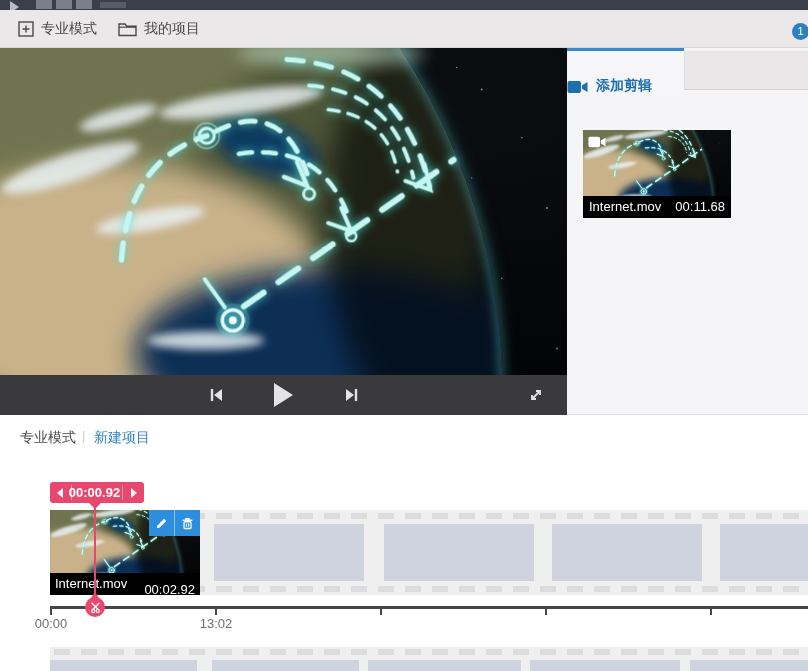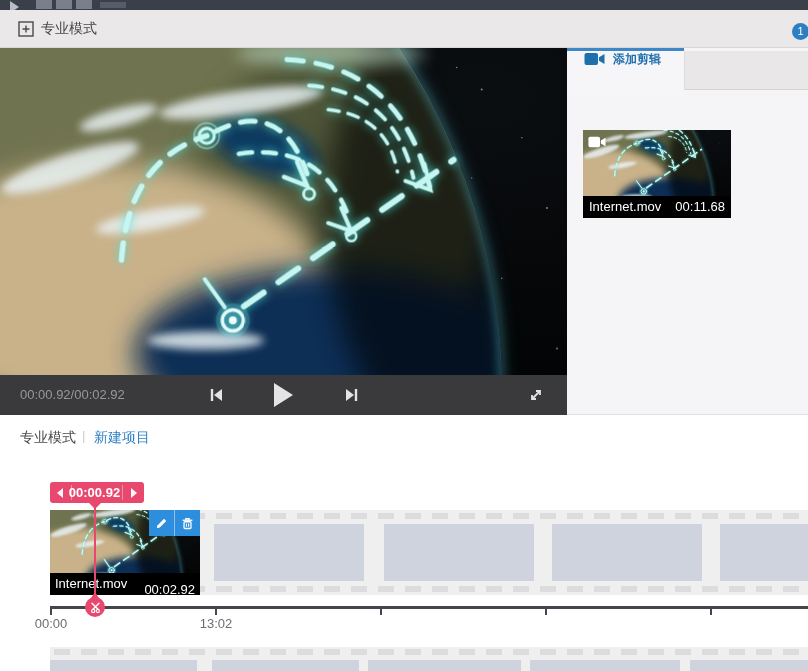--- a/index.html
+++ b/index.html
@@ -19,22 +19,22 @@
   
   .preview{position:absolute;left:0;top:48px;width:567px;height:327px;background:#04070a;overflow:hidden;}
   .preview svg{display:block;width:567px;height:327px;}
   
   .controls{position:absolute;left:0;top:375px;width:567px;height:40px;background:#3a3a3c;}
   .time-display{position:absolute;left:20px;top:0;height:40px;line-height:40px;color:#98989a;font-size:13px;}
   .ctl{position:absolute;top:0;height:40px;display:flex;align-items:center;justify-content:center;cursor:pointer;}
   
   .rpanel{position:absolute;left:567px;top:48px;width:241px;height:367px;background:#f5f4f6;border-bottom:1px solid #e1dfe1;box-sizing:border-box;}
   .rtab-accent{position:absolute;left:0;top:0;width:117px;height:3px;background:#3e86c6;}
-  .rtab{position:absolute;left:0;top:3px;width:117px;height:44px;display:flex;align-items:flex-start;gap:8px;padding-left:17px;box-sizing:border-box;
-        color:#1e6fad;font-size:12px;font-weight:bold;cursor:pointer;background:#f6f5f7;}
+  .rtab{position:absolute;left:0;top:3px;width:117px;height:44px;display:flex;align-items:flex-end;gap:8px;box-sizing:border-box;
+        color:#1e6fad;font-size:14px;font-weight:bold;cursor:pointer;background:#f6f5f7;}
   .rtab-rest{position:absolute;left:117px;top:3px;width:124px;height:39px;background:#e9e7e8;
         border-bottom:1px solid #d5d3d4;border-left:1px solid #dddbdc;box-sizing:border-box;}
   .thumb{position:absolute;left:16px;top:82px;width:148px;height:88px;background:#000;cursor:pointer;}
   .thumb .img{position:absolute;left:0;top:0;width:148px;height:66px;overflow:hidden;}
   .thumb-cam{position:absolute;left:5px;top:5px;}
   .thumb-label{position:absolute;left:0;bottom:0;width:100%;height:22px;background:#000;color:#fff;font-size:13px;}
   .thumb-label .nm{position:absolute;left:6px;top:3px;}
   .thumb-label .dur{position:absolute;right:6px;top:3px;}
   
   .mode-row{position:absolute;left:0;top:415px;width:648px;height:40px;background:#fff;}
@@ -91,20 +91,27 @@
     <span class="logo-glyph" style="left:100px;width:26px;height:6px;top:2px;background:#565c68;"></span>
   </div>
 
   <div class="toolbar">
     <div class="tb-btn" style="left:18px;">
       <svg width="16" height="16" viewBox="0 0 16 16">
         <rect x="1" y="1" width="14" height="14" fill="none" stroke="#4a4a4a" stroke-width="1.4"></rect>
         <path d="M8 4.5v7M4.5 8h7" stroke="#4a4a4a" stroke-width="1.4"></path>
       </svg>
       <span>专业模式</span>
+    </div>
+    <div class="tb-btn" style="left:118px;">
+      <svg width="19" height="15" viewBox="0 0 19 15">
+        <path d="M1 2h6l1.7 2.2H18v9.3H1z" fill="none" stroke="#4a4a4a" stroke-width="1.4"></path>
+        <path d="M1 5.2h17" stroke="#4a4a4a" stroke-width="1.2"></path>
+      </svg>
+      <span>我的项目</span>
     </div>
     <div class="badge">1</div>
   </div>
 
   <div class="preview">
     <svg viewBox="0 0 565 327" preserveAspectRatio="xMidYMid slice">
       <defs>
         <clipPath id="earthClip">
             <circle cx="-120" cy="342" r="620"></circle>
           </clipPath>
@@ -171,21 +178,20 @@
           <path d="M224 259 L204 231" stroke-width="4"></path>
           <circle cx="232" cy="272" r="17" fill="#8ef0ea" opacity=".18" stroke="none"></circle>
           <circle cx="232" cy="272" r="10.5" stroke-width="3.5" stroke="#dffcfa"></circle>
           <circle cx="232" cy="272" r="4" fill="#eafffe" stroke="none"></circle>
         </g>
       </g>
     </svg>
   </div>
 
   <div class="controls">
-    <span class="time-display">00:00.92/00:02.92</span>
     <div class="ctl" style="left:203px;width:26px;">
       <svg width="18" height="18" viewBox="0 0 18 18">
         <path d="M5 3v12" stroke="#e4e4e6" stroke-width="2.4"></path>
         <path d="M15 3 L7 9 l8 6 z" fill="#e4e4e6"></path>
       </svg>
     </div>
     <div class="ctl" style="left:268px;width:30px;">
       <svg width="24" height="26" viewBox="0 0 24 26">
         <path d="M3 1 L22 13 L3 25 z" fill="#e4e4e6"></path>
       </svg>

